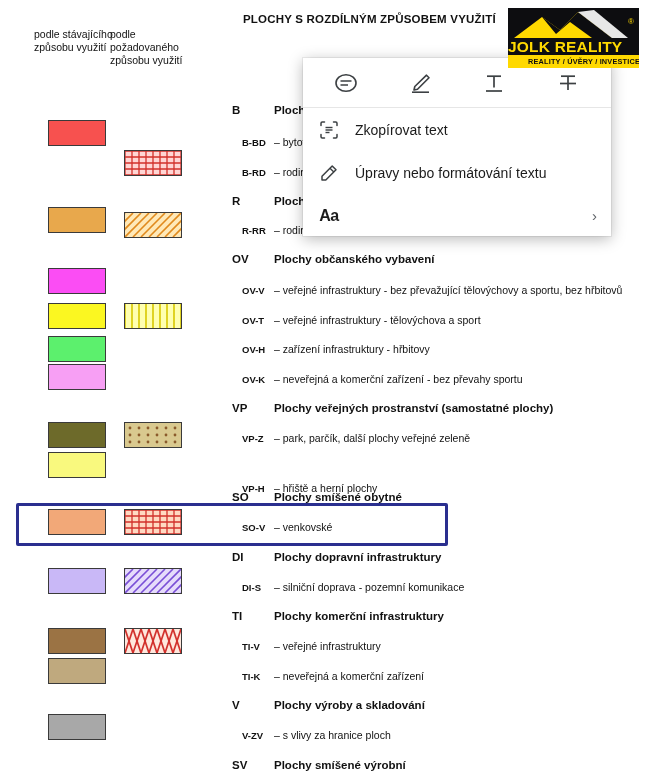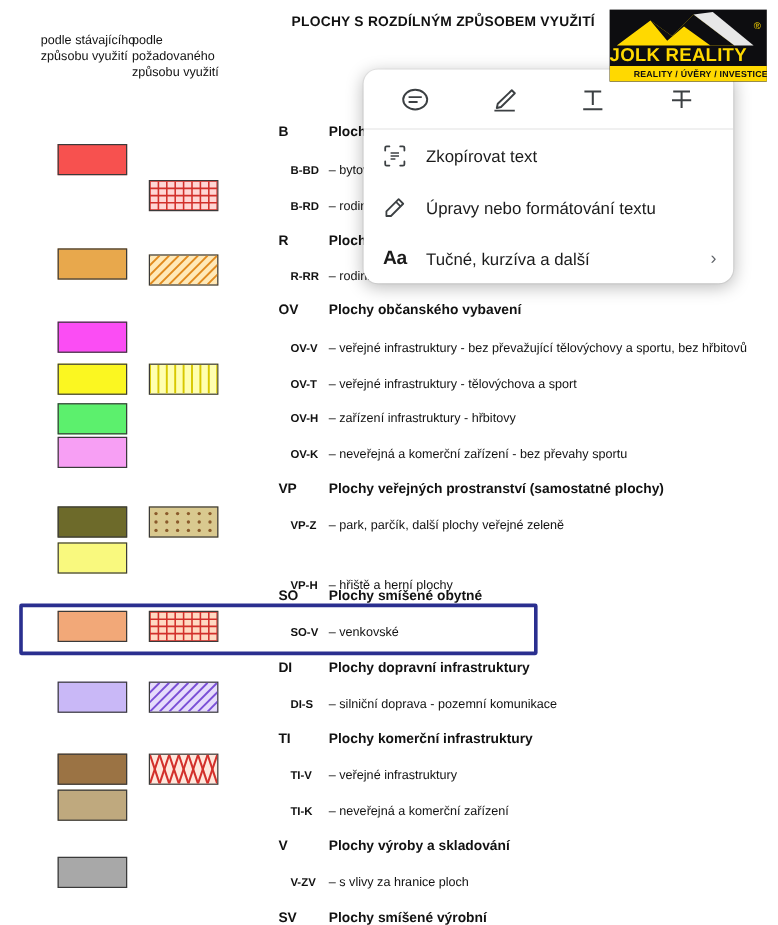--- a/index.html
+++ b/index.html
@@ -75,21 +75,21 @@
     border-radius: 2px;
     background: transparent;
   }
 
   
   #context-menu {
     position: absolute;
     left: 303px; top: 58px;
     width: 308px; height: 178px;
     background: #fff;
-    border-radius: 12px;
+    border-radius: 0;
     box-shadow: 0 3px 14px rgba(0,0,0,.28), 0 0 0 1px rgba(0,0,0,.06);
     overflow: hidden;
   }
   #context-toolbar {
     display: flex;
     height: 50px;
     align-items: center;
     justify-content: space-around;
     border-bottom: 1px solid #e6e6e6;
     padding: 0 6px;
@@ -389,21 +389,20 @@
       <svg width="22" height="22" viewBox="0 0 22 22" fill="none">
         <path d="M4 14.2 L14.2 4 L18 7.8 L7.8 18 H4 Z" stroke="#3c4043" stroke-width="1.5" stroke-linejoin="round"></path>
         <line x1="12" y1="6.2" x2="15.8" y2="10" stroke="#3c4043" stroke-width="1.4"></line>
       </svg>
     </span>
     <span class="mi-label">Úpravy nebo formátování textu</span>
   </div>
 
   <div class="menu-item">
     <span class="mi-icon aa-glyph">Aa</span>
-    <span class="mi-label">Tučné, kurzíva a další</span>
     <span class="mi-chevron">›</span>
   </div>
 </div>
 
 <div id="ad-banner">
   <svg id="ad-mountain" viewBox="0 0 131 34" preserveAspectRatio="none">
     <path d="M6 30 L34 9 L52 22 L70 4 L104 30 Z" fill="#ffd900"></path>
     <path d="M34 9 L52 22 L70 4 L104 30 L84 30 L62 14 L48 26 Z" fill="#0d0d10"></path>
     <path d="M70 4 L104 30 L120 30 L86 2 Z" fill="#ffffff" opacity="0.9"></path>
   </svg>

